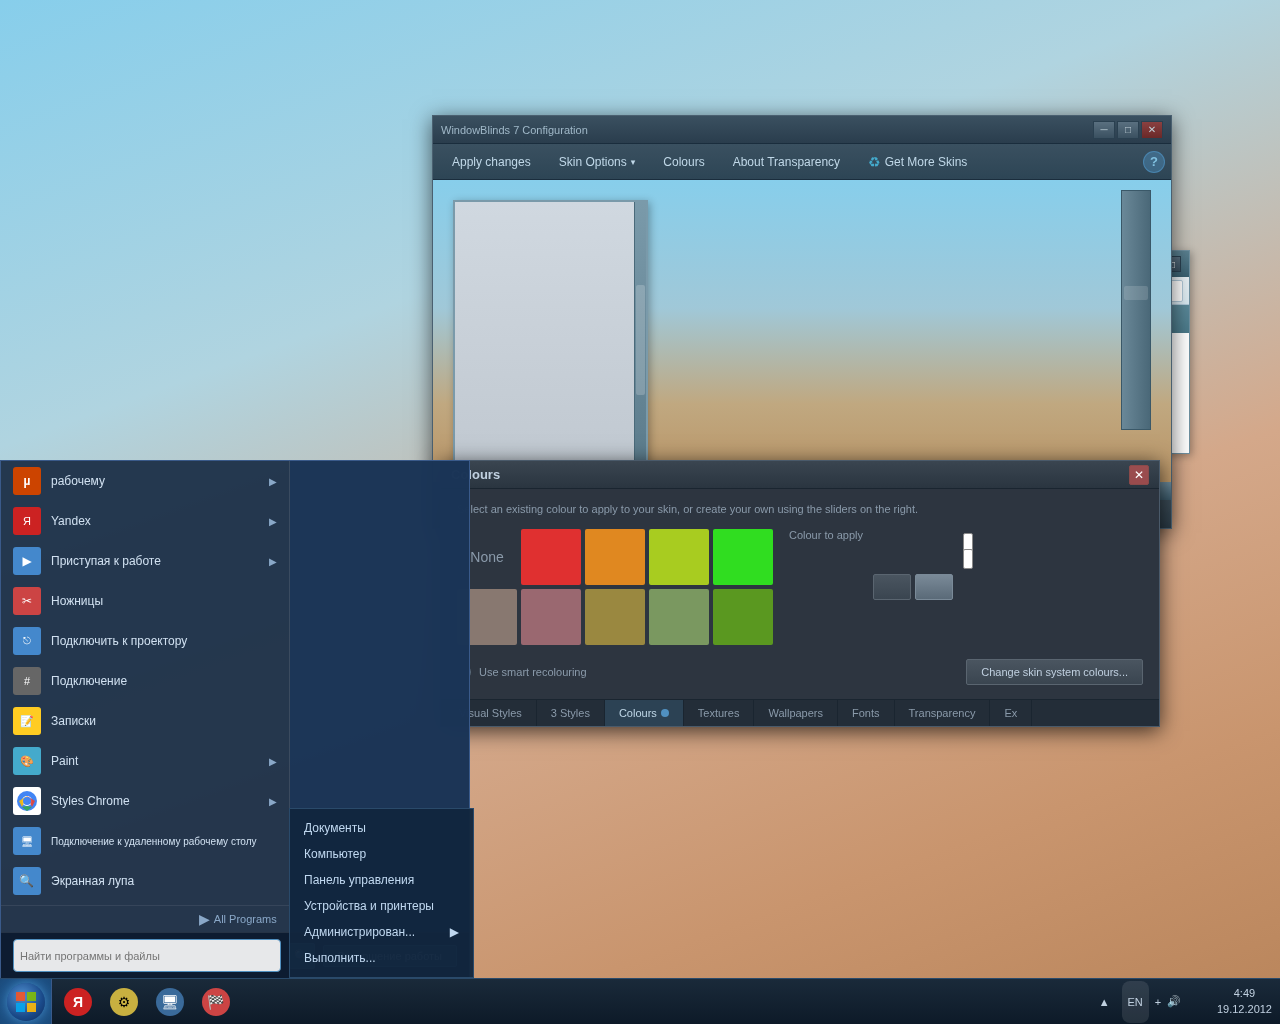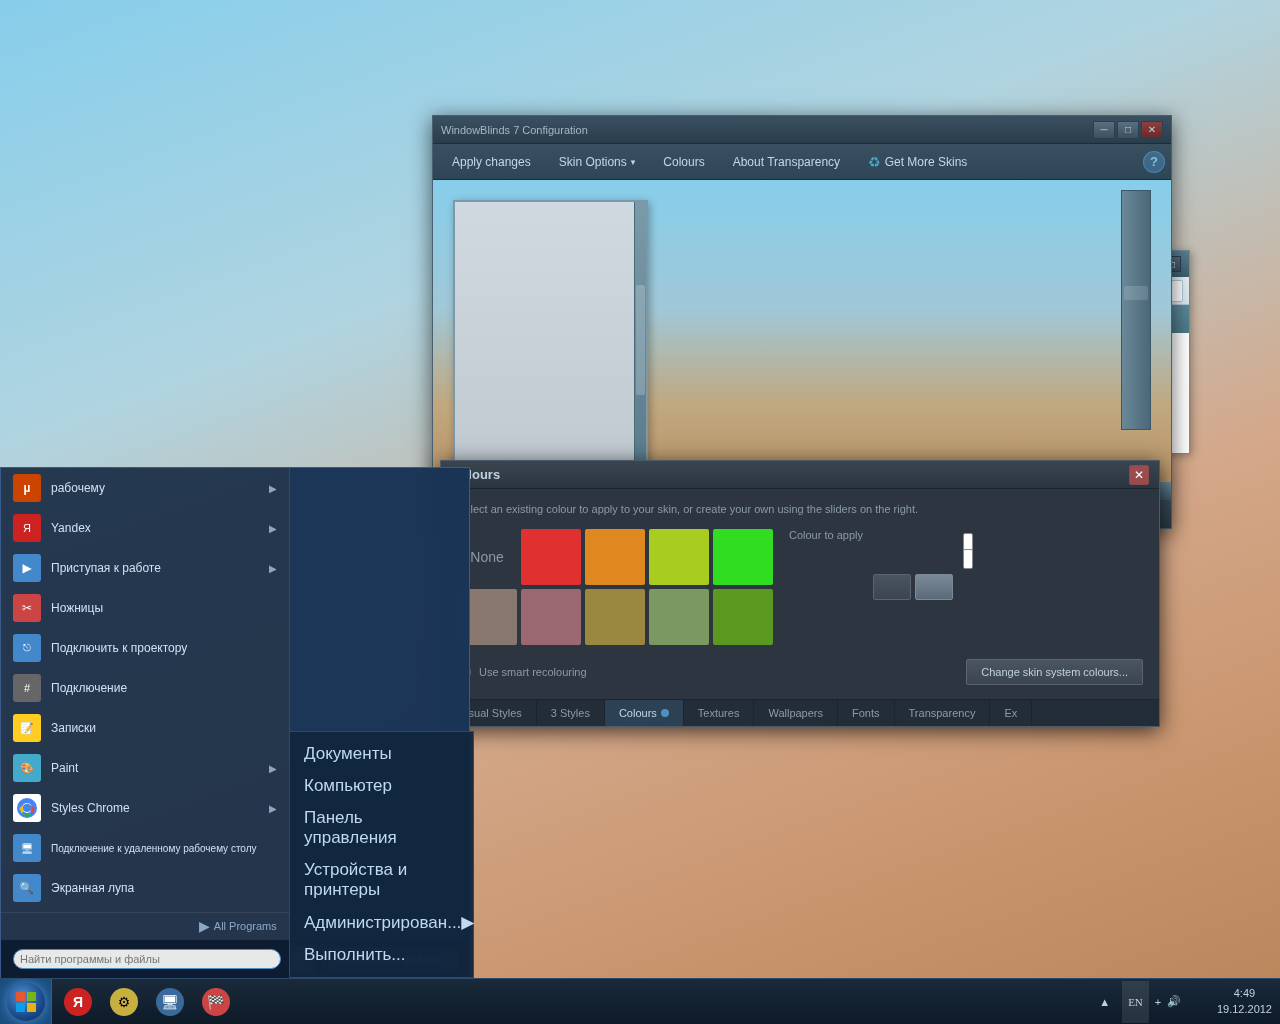--- a/index.html
+++ b/index.html
@@ -96,22 +96,21 @@
 
     .taskbar-clock {
       text-align: center;
       line-height: 1.4;
       margin-left: 30px;
     }
 
     .taskbar-lang {
       background: rgba(255,255,255,0.1);
       padding: 15px 6px;
-      border-radius: 0;
-      font-family: Liberation Serif, serif;
+      border-radius: 8px;
     }
 
     .taskbar-tray {
       display: flex;
       align-items: center;
       gap: 4px;
       padding: 0 6px;
     }
 
     
@@ -176,24 +175,24 @@
       display: flex;
       align-items: center;
       padding: 6px 12px;
       background: rgba(10,25,45,0.8);
       border-top: 1px solid rgba(255,255,255,0.1);
       gap: 8px;
     }
 
     .search-box {
       flex: 1;
-      height: 20px;
+      height: 33px;
       background: rgba(255,255,255,0.9);
       border: 1px solid #5090c0;
-      border-radius: 12px;
+      border-radius: 4px;
       padding: 0 6px;
       font-size: 11px;
       color: #333;
     }
 
     .search-btn {
       width: 26px;
       height: 26px;
       background: #2a5a8a;
       border: 1px solid #4a7aaa;
@@ -550,21 +549,21 @@
       background: rgba(18, 38, 62, 0.97);
       border: 1px solid #2a4a6a;
       z-index: 210;
       padding: 6px 0;
     }
 
     .context-panel-item {
       padding: 6px 14px;
       color: #c0d8f0;
       cursor: pointer;
-      font-size: 17px;
+      font-size: 12px;
     }
 
     .context-panel-item.with-arrow {
       display: flex;
       justify-content: space-between;
       align-items: center;
     }
 
     .all-programs-section {
       padding: 5px 12px;

